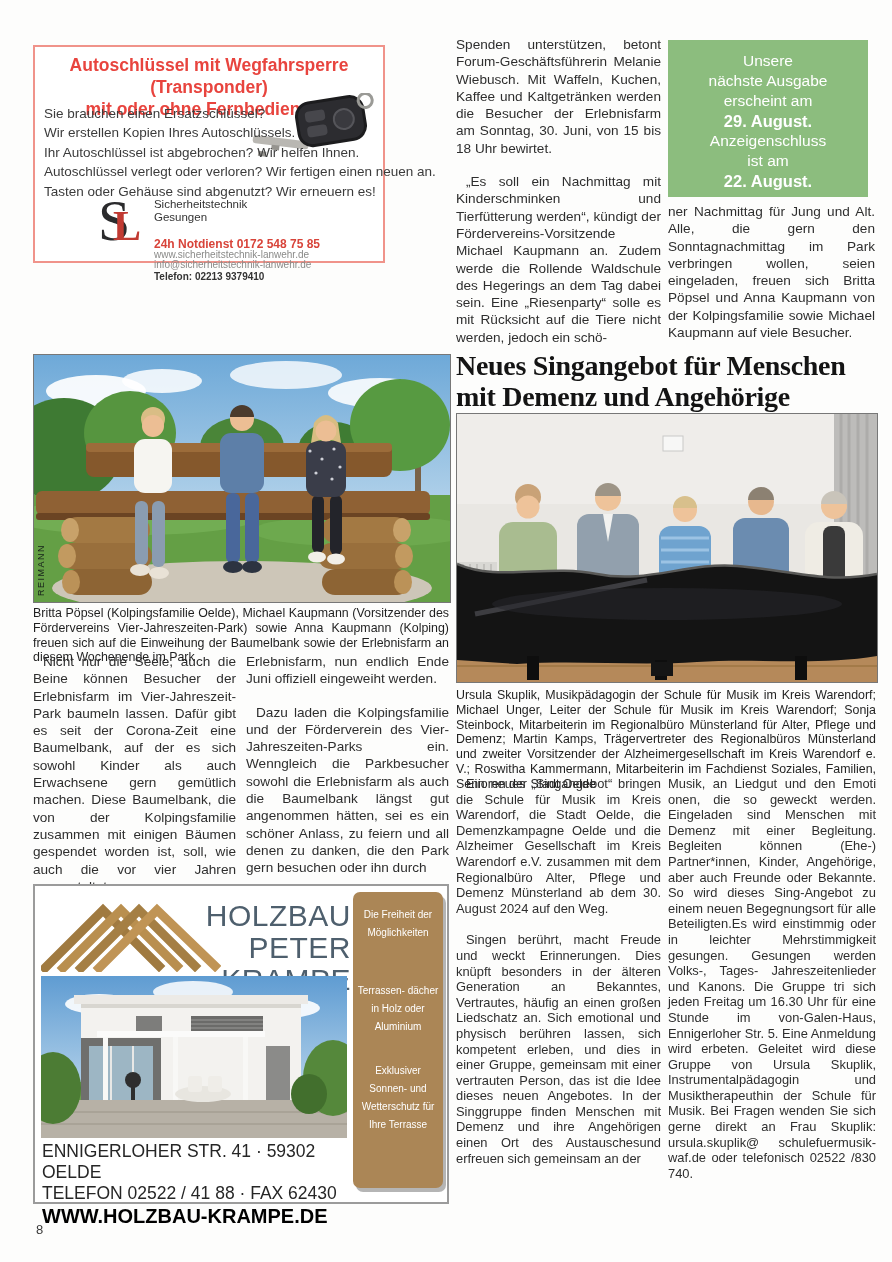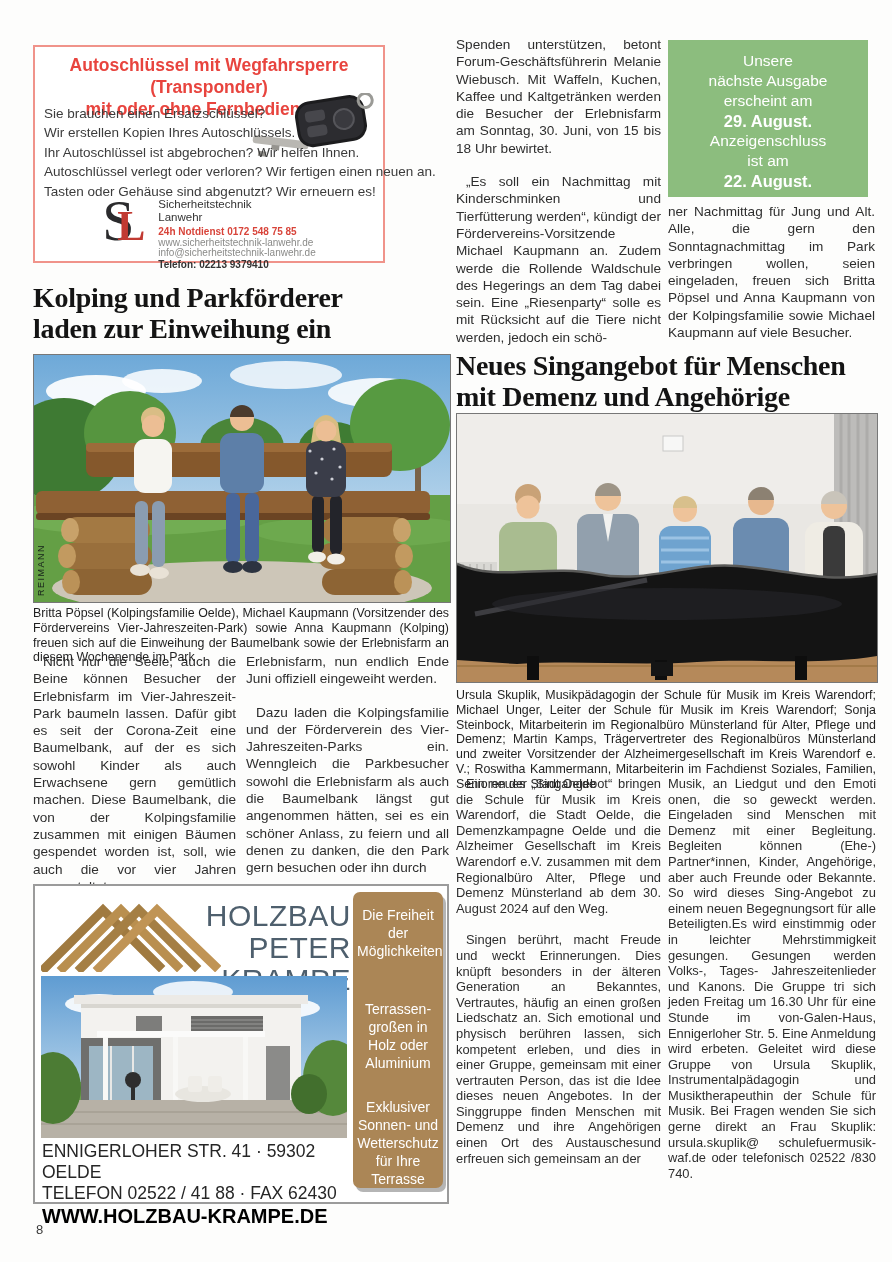--- a/index.html
+++ b/index.html
@@ -14,21 +14,21 @@
     color:#e8443e;font-weight:bold;font-size:17.5px;line-height:22px;}
   .key-ad-lines{position:absolute;left:9px;top:57px;width:400px;
     font-size:13.5px;line-height:19.4px;color:#3b3b3b;}
   .key-svg{position:absolute;right:2px;top:46px;}
   .sl-row{position:absolute;left:0;top:151px;width:100%;display:flex;justify-content:center;gap:10px;}
   .sl-mono{position:relative;width:46px;height:58px;font-family:"Liberation Serif",serif;}
   .sl-mono .s{position:absolute;left:0;top:-6px;font-size:58px;line-height:58px;color:#2b2b2d;}
   .sl-mono .l{position:absolute;left:15px;top:7px;font-size:42px;line-height:42px;color:#c13a32;font-weight:bold;}
   .sl-text{text-align:left;}
   .sl-company{font-size:11.5px;font-weight:normal;color:#333;line-height:13px;}
-  .sl-notdienst{font-size:10px;font-weight:bold;color:#d8443a;line-height:12px;margin-top:2px;}
+  .sl-notdienst{font-size:12px;font-weight:bold;color:#d8443a;line-height:12px;margin-top:14px;}
   .sl-small{font-size:10px;color:#8a8a88;line-height:9.5px;}
   .sl-phone{font-size:10px;font-weight:bold;color:#333;line-height:13px;margin-top:1px;}
   
   .headline{position:absolute;font-family:"Liberation Serif",serif;font-weight:bold;
     color:#141414;font-size:28px;line-height:31px;letter-spacing:-0.3px;}
   
   .photo{position:absolute;border:1px solid #777;overflow:hidden;background:#ddd;}
   .photo-credit{position:absolute;left:2px;bottom:6px;writing-mode:vertical-rl;transform:rotate(180deg);
     font-size:9px;letter-spacing:1.5px;color:#15201a;}
   
@@ -44,21 +44,21 @@
     color:#fff;text-align:center;box-sizing:border-box;padding-top:11px;
     font-size:15.5px;line-height:20px;}
   .green-box .gb-bold{font-weight:bold;font-size:16.5px;}
   
   .holzbau-ad{position:absolute;left:33px;top:884px;width:416px;height:320px;
     border:2px solid #9b9b9b;background:#fff;box-sizing:border-box;}
   .hb-brand{position:absolute;left:98px;top:14px;width:218px;text-align:right;
     color:#4e5f6d;font-size:30px;line-height:32px;letter-spacing:0.5px;}
   .hb-panel{position:absolute;left:318px;top:6px;width:90px;height:296px;background:#ab8656;
     border-radius:7px;box-shadow:3px 4px 0 rgba(120,120,120,.55);color:#fff;text-align:center;
-    font-size:14px;line-height:18px;box-sizing:border-box;padding:14px 4px 0 4px;}
+    font-size:10px;line-height:18px;box-sizing:border-box;padding:14px 4px 0 4px;}
   .hb-panel .pblock2{margin-top:40px;}
   .hb-panel .pblock3{margin-top:26px;}
   .hb-addr{position:absolute;left:7px;top:255px;width:308px;color:#262626;}
   .hb-addr .a1{font-size:17.5px;line-height:21px;}
   .hb-addr .a2{font-size:17.5px;line-height:21px;}
   .hb-addr .a3{font-size:20px;line-height:24px;font-weight:bold;color:#000;}
   .truss-svg{position:absolute;left:6px;top:6px;}
   .house-svg{position:absolute;left:6px;top:90px;}
   
   .page-num{position:absolute;left:36px;top:1222px;font-size:13px;color:#3a3a3a;}
@@ -93,21 +93,21 @@
       <div>Autoschlüssel verlegt oder verloren? Wir fertigen einen neuen an.</div>
       <div>Tasten oder Gehäuse sind abgenutzt? Wir erneuern es!</div>
     </div>
     <div class="sl-row">
       <div class="sl-mono">
         <span class="s">S</span>
         <span class="l">L</span>
       </div>
       <div class="sl-text">
         <div class="sl-company">Sicherheitstechnik</div>
-        <div class="sl-company">Lanwehr</div>
+        <div class="sl-company">Gesungen</div>
         <div class="sl-notdienst">24h Notdienst 0172 548 75 85</div>
         <div class="sl-small">www.sicherheitstechnik-lanwehr.de</div>
         <div class="sl-small">info@sicherheitstechnik-lanwehr.de</div>
         <div class="sl-phone">Telefon: 02213 9379410</div>
       </div>
     </div>
   </div>
 
   <div class="bodycol body-lg" style="left:456px;top:36px;width:205px;">
     <p class="noindent">Spenden unterstützen, betont Forum-Geschäftsführerin Melanie Wiebusch. Mit Waffeln, Kuchen, Kaffee und Kaltgetränken werden die Besucher der Erlebnisfarm am Sonntag, 30. Juni, von 15 bis 18 Uhr bewirtet.</p>
@@ -121,24 +121,20 @@
     <div class="gb-bold">29. August.</div>
     <div>Anzeigenschluss</div>
     <div>ist am</div>
     <div class="gb-bold">22. August.</div>
   </div>
 
   <div class="bodycol body-lg" style="left:668px;top:203px;width:207px;">
     <p class="noindent">ner Nachmittag für Jung und Alt. Alle, die gern den Sonntagnachmittag im Park verbringen wollen, seien eingeladen, freuen sich Britta Pöpsel und Anna Kaupmann von der Kolpingsfamilie sowie Michael Kaupmann auf viele Besucher.</p>
   </div>
 
-  <div class="headline" style="left:33px;top:282px;width:416px;">
-    <div>Kolping und Parkförderer</div>
-    <div>laden zur Einweihung ein</div>
-  </div>
 
   <div class="photo" style="left:33px;top:354px;width:416px;height:247px;">
     <svg width="416" height="247" viewBox="0 0 416 247">
       <defs>
         <linearGradient id="sky1" x1="0" y1="0" x2="0" y2="1">
           <stop offset="0" stop-color="#6ea9d8"></stop>
             <stop offset="1" stop-color="#dcebf5"></stop>
         </linearGradient>
       </defs>
       <rect width="416" height="247" fill="url(#sky1)"></rect>
@@ -284,21 +280,21 @@
         <path d="M40,76 L98,18 L154,74" stroke="#a57f44" stroke-width="9"></path>
         <path d="M58,76 L116,18 L174,74" stroke="#c09455" stroke-width="9"></path>
       </g>
     </svg>
     <div class="hb-brand">
       <div>HOLZBAU</div>
       <div>PETER KRAMPE</div>
     </div>
     <div class="hb-panel">
       <div class="pblock1">Die Freiheit der Möglichkeiten</div>
-      <div class="pblock2">Terrassen- großen in Holz oder Aluminium</div>
+      <div class="pblock2">Terrassen- dächer in Holz oder Aluminium</div>
       <div class="pblock3">Exklusiver Sonnen- und Wetterschutz für Ihre Terrasse</div>
     </div>
     <svg class="house-svg" width="306" height="162" viewBox="0 0 306 162">
       <defs>
         <linearGradient id="sky2" x1="0" y1="0" x2="0" y2="1">
           <stop offset="0" stop-color="#5f9cd2"></stop>
             <stop offset="1" stop-color="#d6e8f4"></stop>
         </linearGradient>
       </defs>
       <rect width="306" height="162" fill="url(#sky2)"></rect>

